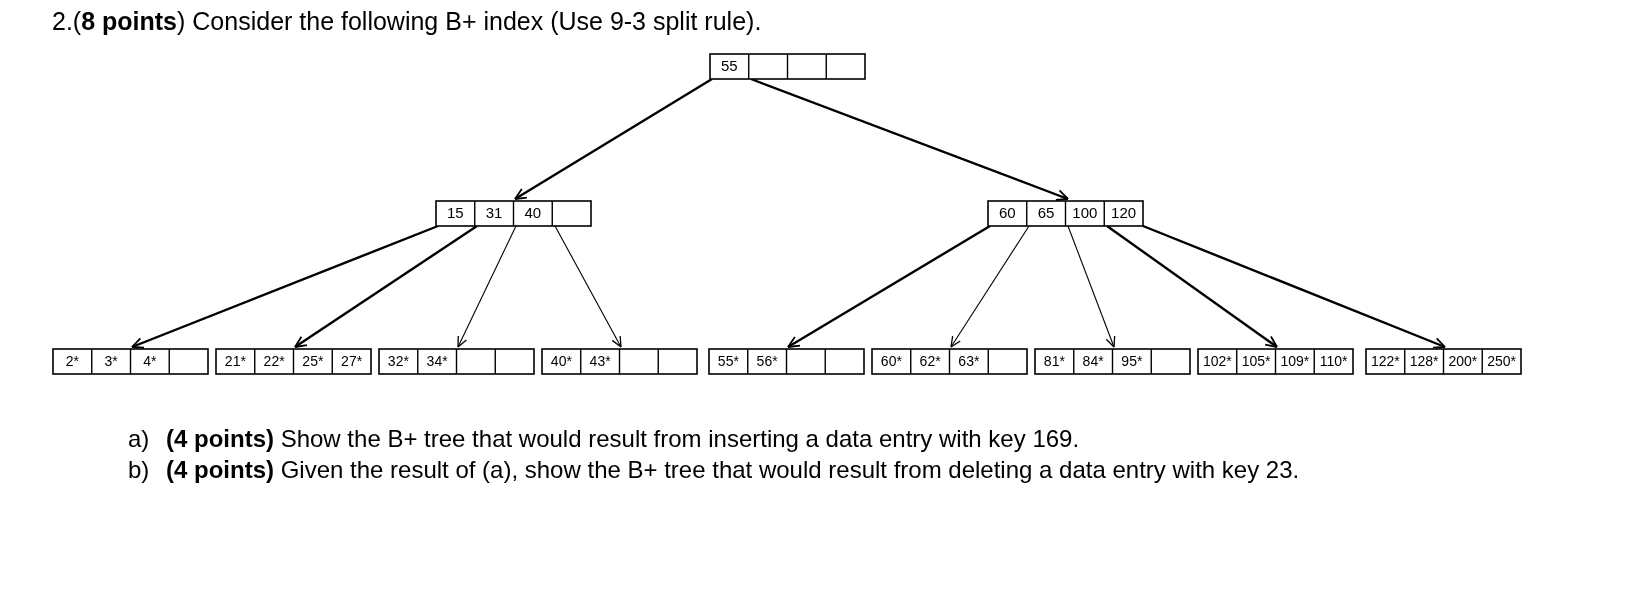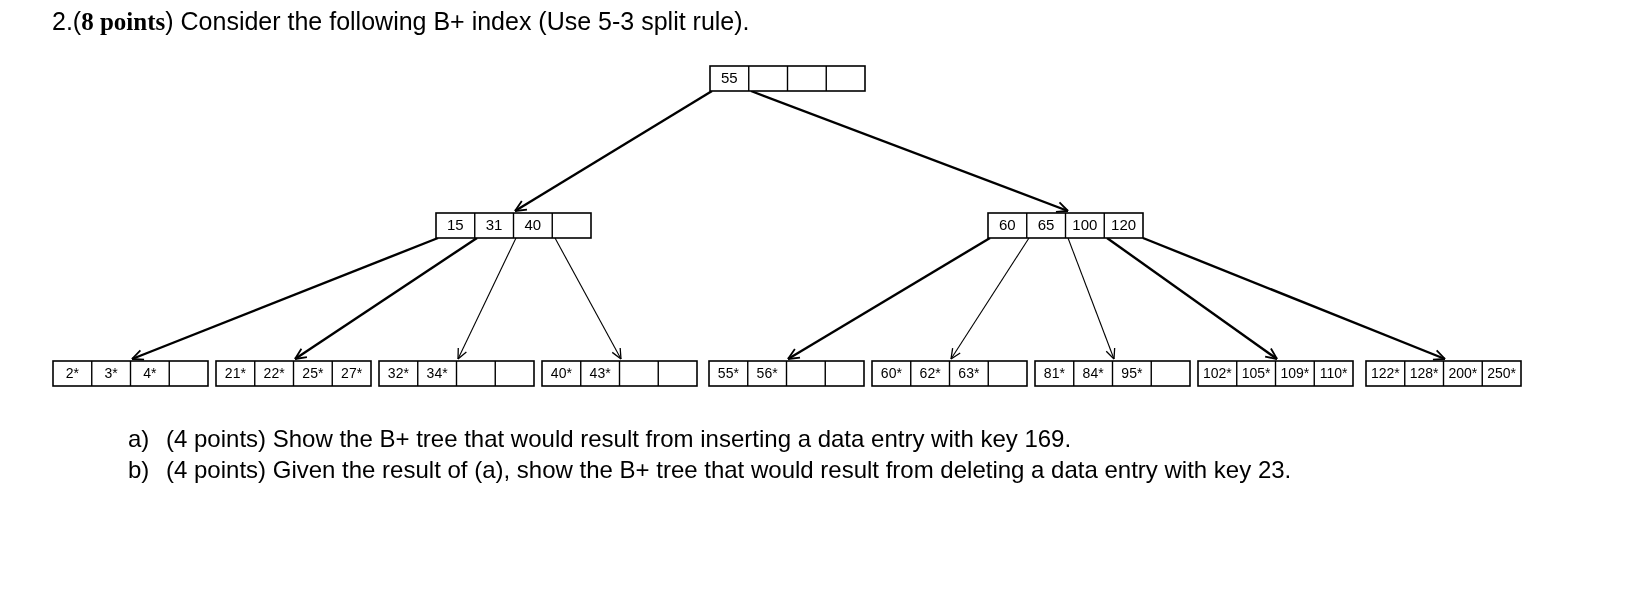--- a/index.html
+++ b/index.html
@@ -18,26 +18,26 @@
   }
 
   #question-stem {
     position: absolute;
     left: 52px;
     top: 6px;
     font-size: 25px;
     line-height: 30px;
     white-space: nowrap;
   }
-  #question-stem .bold { font-weight: bold; font-family: Liberation Serif, serif; }
+  #question-stem .bold { font-weight: bold; }
 
   #tree-figure {
     position: absolute;
     left: 0;
-    top: 48px;
+    top: 36px;
     width: 1426px;
     height: 360px;
   }
 
   #subparts {
     position: absolute;
     left: 128px;
     top: 423px;
     width: 1420px;
     font-size: 24px;
@@ -45,21 +45,21 @@
   }
   .subpart-row {
     display: flex;
     align-items: flex-start;
   }
   .subpart-marker {
     width: 38px;
     flex: 0 0 38px;
   }
   .subpart-text { flex: 1 1 auto; }
-  .subpart-text .bold { font-weight: normal; }
+  .subpart-text .bold { font-weight: bold; }
 
   svg { display: block; }
   .node-rect {
     fill: #ffffff;
     stroke: #000000;
     stroke-width: 1.6;
   }
   .node-divider {
     stroke: #000000;
     stroke-width: 1.4;
@@ -74,21 +74,21 @@
   .cell-text.leaf { font-size: 14px; }
   .edge-line {
     stroke: #000000;
     fill: none;
   }
 </style>
 </head>
 <body>
 
 <div id="question-stem">
-  <span>2.</span><span>(</span><span class="bold">8 points</span><span>)</span><span> Consider the following B+ index (Use 5-3 split rule).</span>
+  <span>2.</span><span>(</span><span class="bold">8 points</span><span>)</span><span> Consider the following B+ index (Use 9-3 split rule).</span>
 </div>
 
 <div id="tree-figure">
   <svg id="tree-svg" width="1641" height="360" viewBox="0 0 1641 360">
     <defs>
       <marker id="arrowThin" markerWidth="14" markerHeight="14" refX="11" refY="6" orient="auto" markerUnits="userSpaceOnUse">
         <path d="M11,6 L1,1.5 M11,6 L1,10.5" stroke="#000" stroke-width="1.3" fill="none"></path>
       </marker>
       <marker id="arrowThick" markerWidth="16" markerHeight="16" refX="12" refY="7" orient="auto" markerUnits="userSpaceOnUse">
         <path d="M12,7 L1,2 M12,7 L1,12" stroke="#000" stroke-width="1.8" fill="none"></path>

